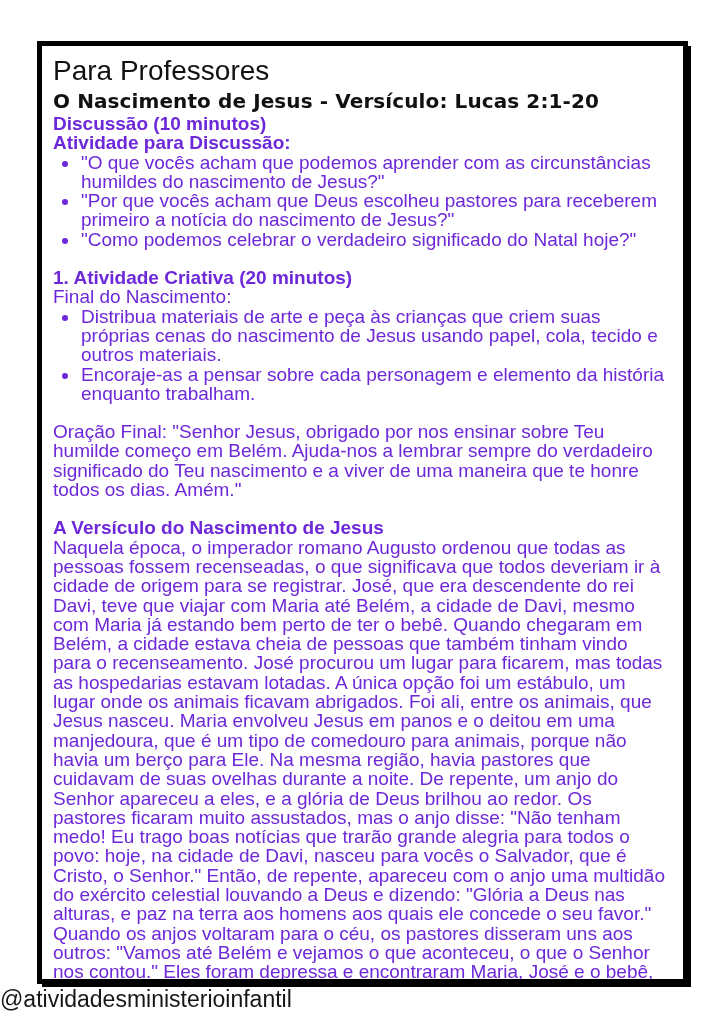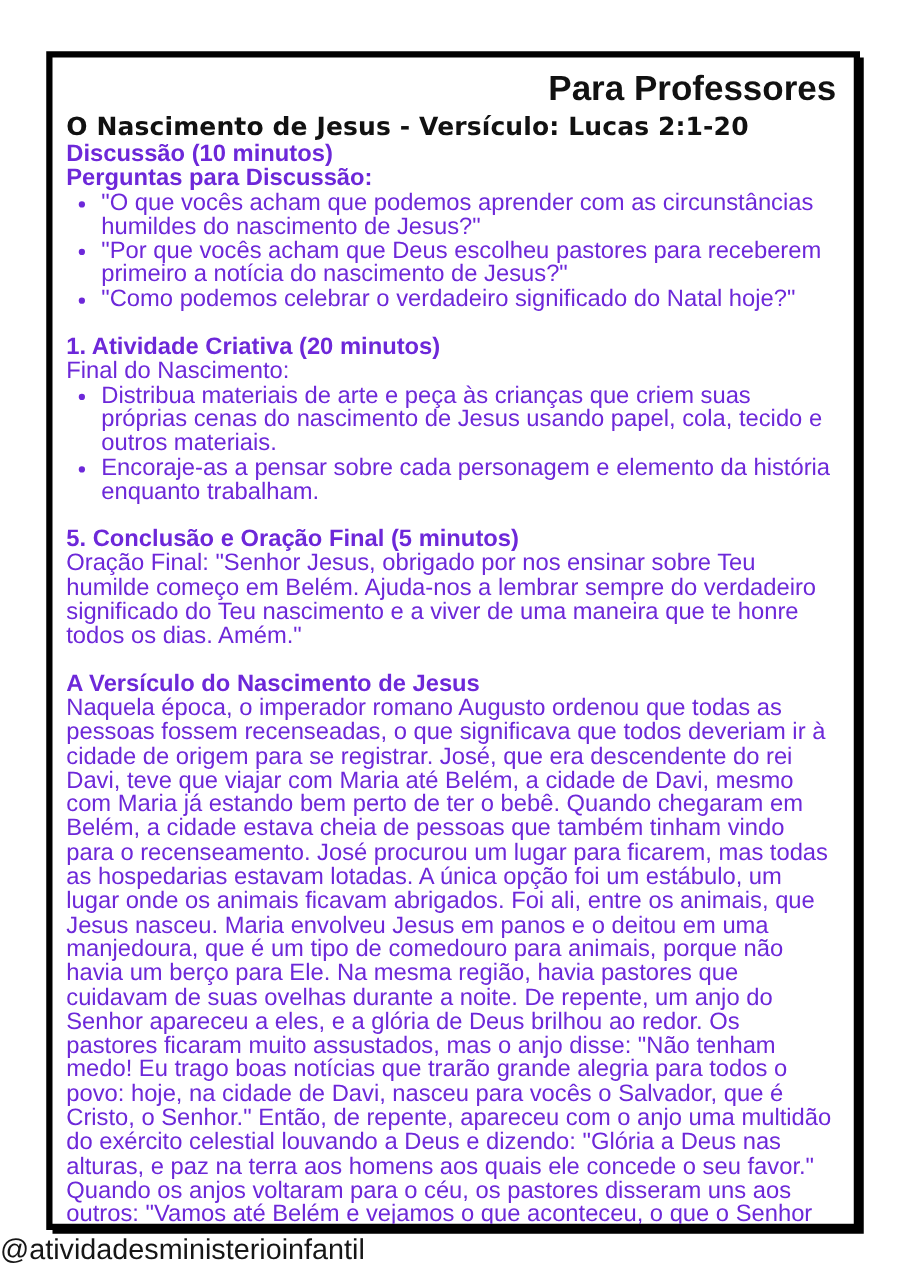--- a/index.html
+++ b/index.html
@@ -17,23 +17,23 @@
     width:651px;height:943px;
     box-sizing:border-box;
     border:5px solid #000;
     box-shadow:4px 4px 0 -1px #000;
     background:#fff;
     padding:8px 14px 0 11px;
     overflow:hidden;
   }
   .title{
     margin:0;
-    text-align:right;
+    text-align:left;
     font-family:"Liberation Sans",sans-serif;
-    font-weight:bold;
+    font-weight:normal;
     font-size:28px;
     line-height:33px;
     color:#111;
   }
   .subtitle{
     margin:2px 0 0 0;
     font-family:"DejaVu Sans",sans-serif;
     font-weight:bold;
     font-size:20px;
     line-height:25px;
@@ -69,39 +69,38 @@
 <body>
 
 <div class="sheet">
   <h1 class="title">Para Professores</h1>
   <h2 class="subtitle">O Nascimento de Jesus - Versículo: Lucas 2:1-20</h2>
 
   <div class="doc">
 
     <div class="sec">
       <p class="h">Discussão (10 minutos)</p>
-      <p class="h">Perguntas para Discussão:</p>
+      <p class="h">Atividade para Discussão:</p>
       <ul>
         <li>"O que vocês acham que podemos aprender com as circunstâncias humildes do nascimento de Jesus?"</li>
         <li>"Por que vocês acham que Deus escolheu pastores para receberem primeiro a notícia do nascimento de Jesus?"</li>
         <li>"Como podemos celebrar o verdadeiro significado do Natal hoje?"</li>
       </ul>
     </div>
 
     <div class="sec">
       <p class="h">1. Atividade Criativa (20 minutos)</p>
       <p>Final do Nascimento:</p>
       <ul>
         <li>Distribua materiais de arte e peça às crianças que criem suas próprias cenas do nascimento de Jesus usando papel, cola, tecido e outros materiais.</li>
         <li>Encoraje-as a pensar sobre cada personagem e elemento da história enquanto trabalham.</li>
       </ul>
     </div>
 
     <div class="sec">
-      <p class="h">5. Conclusão e Oração Final (5 minutos)</p>
       <p>Oração Final: "Senhor Jesus, obrigado por nos ensinar sobre Teu humilde começo em Belém. Ajuda-nos a lembrar sempre do verdadeiro significado do Teu nascimento e a viver de uma maneira que te honre todos os dias. Amém."</p>
     </div>
 
     <div class="sec">
       <p class="h">A Versículo do Nascimento de Jesus</p>
       <p>Naquela época, o imperador romano Augusto ordenou que todas as pessoas fossem recenseadas, o que significava que todos deveriam ir à cidade de origem para se registrar. José, que era descendente do rei Davi, teve que viajar com Maria até Belém, a cidade de Davi, mesmo com Maria já estando bem perto de ter o bebê. Quando chegaram em Belém, a cidade estava cheia de pessoas que também tinham vindo para o recenseamento. José procurou um lugar para ficarem, mas todas as hospedarias estavam lotadas. A única opção foi um estábulo, um lugar onde os animais ficavam abrigados. Foi ali, entre os animais, que Jesus nasceu. Maria envolveu Jesus em panos e o deitou em uma manjedoura, que é um tipo de comedouro para animais, porque não havia um berço para Ele. Na mesma região, havia pastores que cuidavam de suas ovelhas durante a noite. De repente, um anjo do Senhor apareceu a eles, e a glória de Deus brilhou ao redor. Os pastores ficaram muito assustados, mas o anjo disse: "Não tenham medo! Eu trago boas notícias que trarão grande alegria para todos o povo: hoje, na cidade de Davi, nasceu para vocês o Salvador, que é Cristo, o Senhor." Então, de repente, apareceu com o anjo uma multidão do exército celestial louvando a Deus e dizendo: "Glória a Deus nas alturas, e paz na terra aos homens aos quais ele concede o seu favor." Quando os anjos voltaram para o céu, os pastores disseram uns aos outros: "Vamos até Belém e vejamos o que aconteceu, o que o Senhor nos contou." Eles foram depressa e encontraram Maria, José e o bebê, que estava deitado na manjedoura. Depois de verem, contaram a todos o que lhes fora dito sobre aquele menino. Todos os que ouviram os pastores ficaram admirados com o que eles contavam. Maria guardava todas essas coisas, refletindo sobre elas em seu coração. Os pastores voltaram para seus campos, glorificando e louvando a Deus por tudo o que tinham ouvido e visto, pois tudo acontecera exatamente como o anjo lhes havia dito.</p>
     </div>
 
   </div>
 </div>

